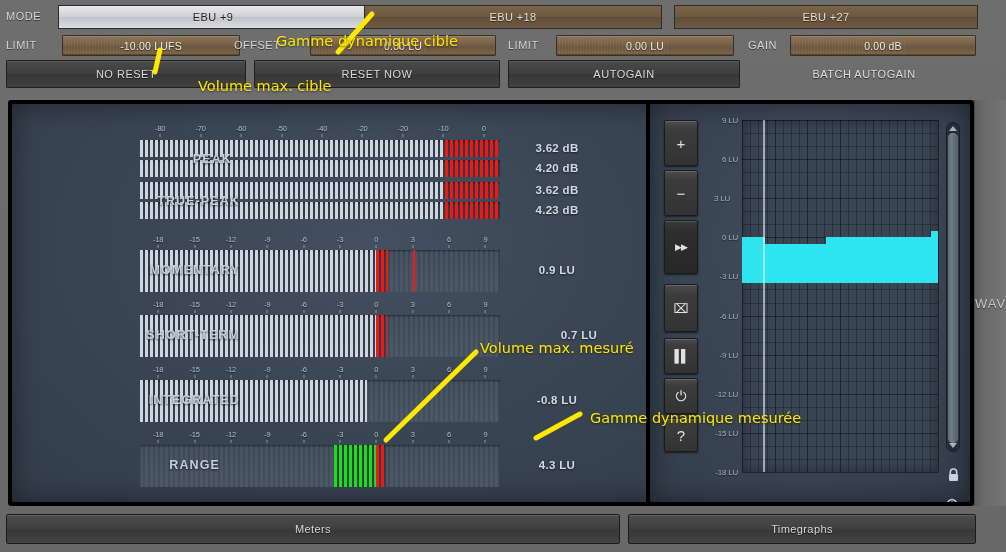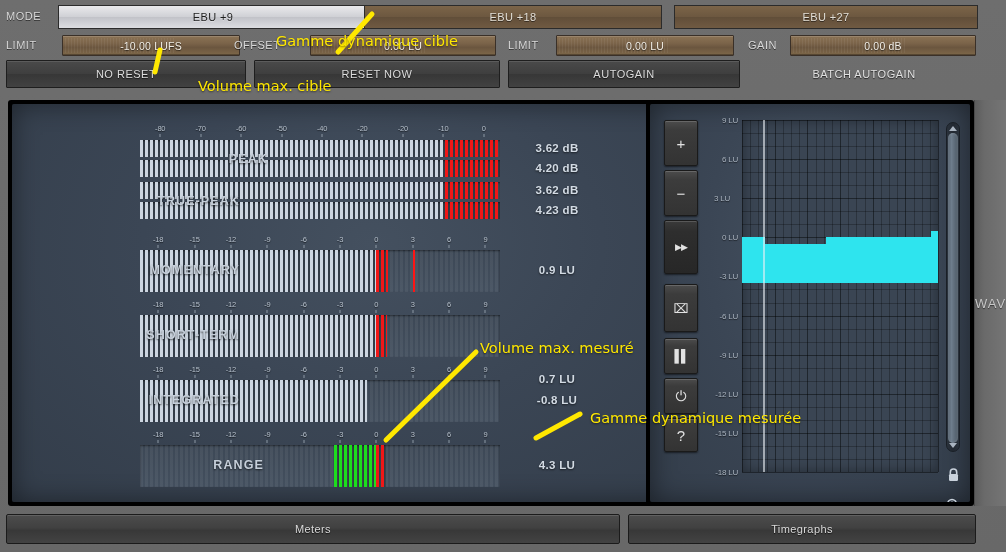--- a/index.html
+++ b/index.html
@@ -289,21 +289,21 @@
           <div class="bar-seg seg-white" style="left: 0px; width: 305.393px;"></div>
           <div class="bar-seg seg-red" style="left: 305.393px; width: 53.0697px;"></div>
         </div>
         <div class="readout" style="left: 490px; top: 80px; width: 110px;">3.62 dB</div>
         <div class="bar-track" style="left: 128px; top: 98px; width: 360px; height: 17px;">
           <div class="bar-seg seg-off" style="left: 0px; width: 360px;"></div>
           <div class="bar-seg seg-white" style="left: 0px; width: 305.393px;"></div>
           <div class="bar-seg seg-red" style="left: 305.393px; width: 54.6067px;"></div>
         </div>
         <div class="readout" style="left: 490px; top: 100px; width: 110px;">4.23 dB</div>
-        <div class="meter-name" style="right: 464px; top: 48px; padding-left: 6px;">PEAK</div>
+        <div class="meter-name" style="right: 500px; top: 48px; padding-left: 6px;">PEAK</div>
         <div class="meter-name" style="right: 492px; top: 90px;">TRUE-PEAK</div>
         <div class="scale" style="left: 0px; top: 131px; width: 612px;">
           <div class="tick-lbl" style="left: 146.182px;">-18</div>
           <div class="tick-mark" style="left: 146.182px;"></div>
           <div class="tick-lbl" style="left: 182.545px;">-15</div>
           <div class="tick-mark" style="left: 182.545px;"></div>
           <div class="tick-lbl" style="left: 218.909px;">-12</div>
           <div class="tick-mark" style="left: 218.909px;"></div>
           <div class="tick-lbl" style="left: 255.273px;">-9</div>
           <div class="tick-mark" style="left: 255.273px;"></div>
@@ -349,21 +349,21 @@
           <div class="tick-mark" style="left: 437.091px;"></div>
           <div class="tick-lbl" style="left: 473.455px;">9</div>
           <div class="tick-mark" style="left: 473.455px;"></div>
         </div>
         <div class="bar-track" style="left: 128px; top: 211px; width: 360px; height: 42px;">
           <div class="bar-seg seg-off" style="left: 0px; width: 360px;"></div>
           <div class="bar-seg seg-white" style="left: 0px; width: 236.364px;"></div>
           <div class="bar-seg seg-red" style="left: 236.364px; width: 10.303px;"></div>
         </div>
         <div class="meter-name" style="right: 492px; top: 224px;">SHORT-TERM</div>
-        <div class="readout" style="left: 490px; top: 225px; width: 110px; margin-top: 44px;">0.7 LU</div>
+        <div class="readout" style="left: 512px; top: 225px; width: 110px;">0.7 LU</div>
         <div class="scale" style="left: 0px; top: 261px; width: 612px;">
           <div class="tick-lbl" style="left: 146.182px;">-18</div>
           <div class="tick-mark" style="left: 146.182px;"></div>
           <div class="tick-lbl" style="left: 182.545px;">-15</div>
           <div class="tick-mark" style="left: 182.545px;"></div>
           <div class="tick-lbl" style="left: 218.909px;">-12</div>
           <div class="tick-mark" style="left: 218.909px;"></div>
           <div class="tick-lbl" style="left: 255.273px;">-9</div>
           <div class="tick-mark" style="left: 255.273px;"></div>
           <div class="tick-lbl" style="left: 291.636px;">-6</div>
@@ -405,21 +405,21 @@
           <div class="tick-lbl" style="left: 437.091px;">6</div>
           <div class="tick-mark" style="left: 437.091px;"></div>
           <div class="tick-lbl" style="left: 473.455px;">9</div>
           <div class="tick-mark" style="left: 473.455px;"></div>
         </div>
         <div class="bar-track" style="left: 128px; top: 341px; width: 360px; height: 42px;">
           <div class="bar-seg seg-off" style="left: 0px; width: 360px;"></div>
           <div class="bar-seg seg-green" style="left: 193.939px; width: 42.4242px;"></div>
           <div class="bar-seg seg-red" style="left: 236.364px; width: 9.69697px;"></div>
         </div>
-        <div class="meter-name" style="right: 468px; top: 354px;">RANGE</div>
+        <div class="meter-name" style="right: 512px; top: 354px;">RANGE</div>
         <div class="readout" style="left: 490px; top: 355px; width: 110px;">4.3 LU</div>
       </div>
   </div>
 
   <div class="panel-outer" id="tg-panel">
     <div class="panel-inner" id="tg-inner">
         <div class="tg-btn" style="top: 16px; height: 46px;">
           <span class="gl">+</span>
         </div>
         <div class="tg-btn" style="top: 66px; height: 46px;">

